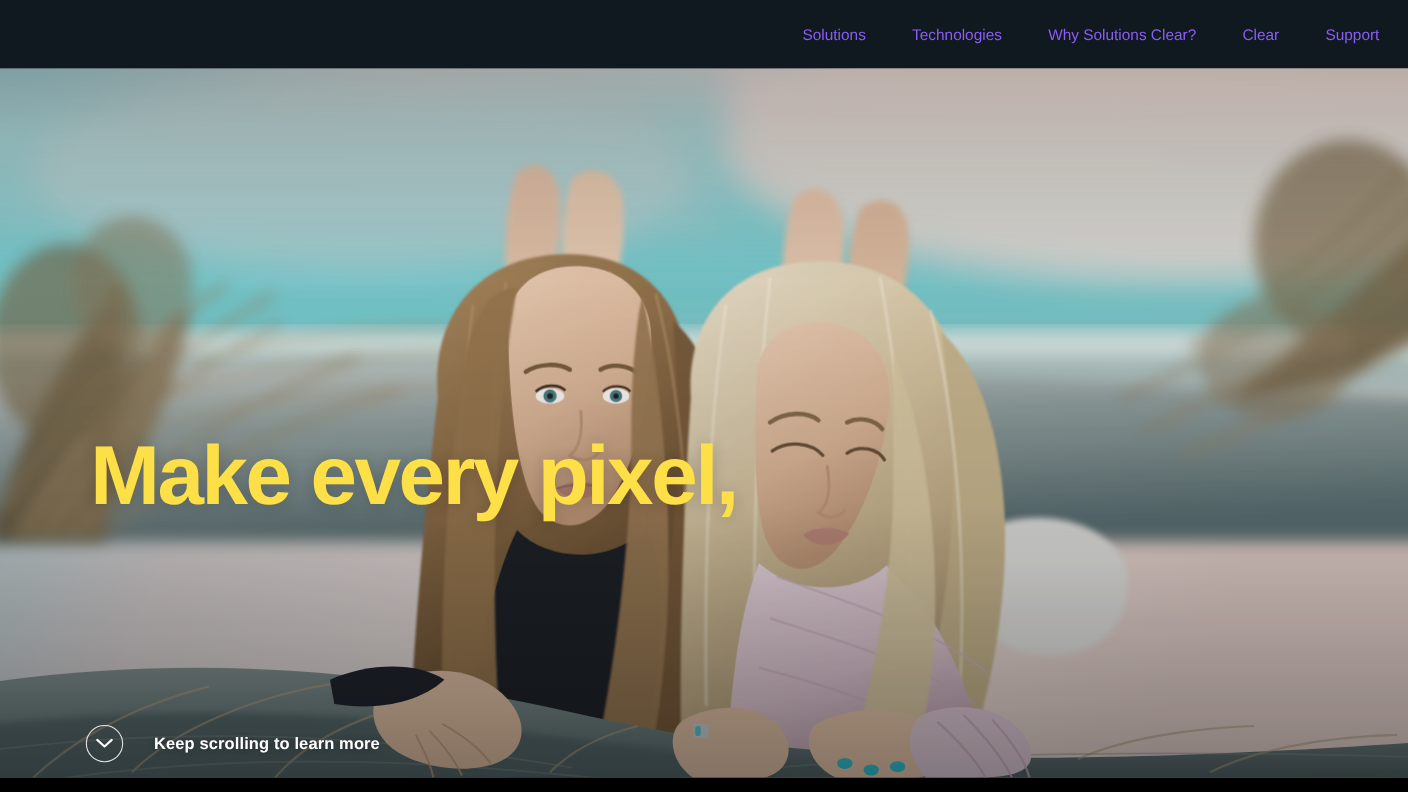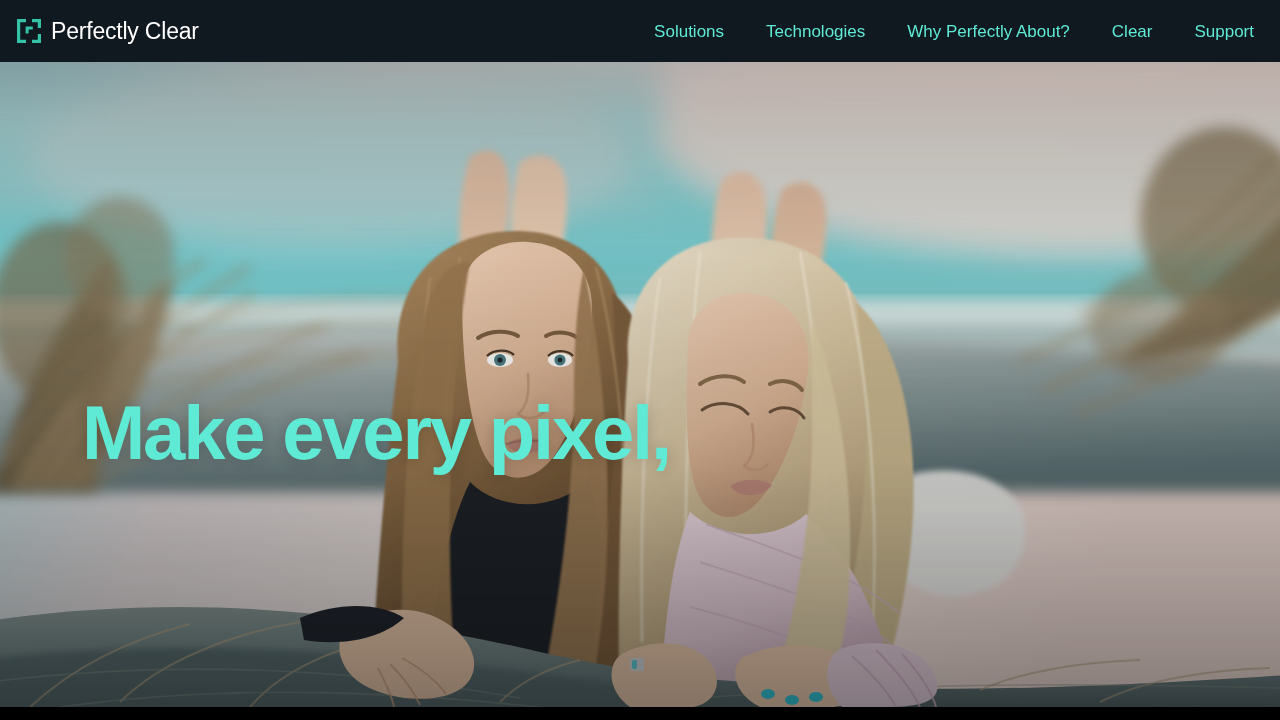--- a/index.html
+++ b/index.html
@@ -15,39 +15,39 @@
   }
   .brand { display:flex; align-items:center; margin-left:16px; gap:9px; }
   .logo-mark { position:relative; width:26px; height:26px; flex:none; }
   .logo-mark svg { display:block; width:26px; height:26px; }
   .brand-name {
     color:#ffffff; font-size:23px; letter-spacing:-0.2px; font-weight:400;
     line-height:1; white-space:nowrap;
   }
   .nav { margin-left:auto; margin-right:26px; display:flex; align-items:center; }
   .nav-item {
-    color:#5eead4; font-size:17px; line-height:1; white-space:nowrap;
+    color:#8b5cf6; font-size:14px; line-height:1; white-space:nowrap;
     padding:6px 0; margin-left:42px; cursor:pointer; text-decoration:none;
   }
   .nav-item:first-child { margin-left:0; }
 
   
   .hero {
     position:absolute; top:62px; left:0; width:1280px; height:645px;
     overflow:hidden; background:#5d6f74;
   }
   .hero-photo { position:absolute; inset:0; }
   .hero-photo svg { display:block; width:1280px; height:645px; }
 
   .hero-content {
     position:absolute; left:0; top:0; width:1280px; height:645px; z-index:10;
   }
   .headline {
     position:absolute; left:82px; top:322px;
-    color:#5eead4; font-size:76px; line-height:97px; font-weight:700;
+    color:#fde047; font-size:76px; line-height:97px; font-weight:700;
     letter-spacing:-2.2px; text-shadow:0 1px 14px rgba(0,0,0,.18);
     white-space:nowrap;
   }
   .headline .line { display:block; }
 
   .scroll-cue {
     position:absolute; left:78px; top:597px;
     display:flex; align-items:center; gap:28px; cursor:pointer;
   }
   .scroll-circle {
@@ -67,46 +67,25 @@
     z-index:40;
   }
 </style>
 </head>
 <body>
 
 <div class="page">
 
   <div class="header">
 
-    <div class="brand">
-      <span class="logo-mark">
-        <svg viewBox="0 0 26 26" xmlns="http://www.w3.org/2000/svg">
-          <g fill="#35c3a7">
-
-            <path d="M1 1 h9 v3.2 H4.2 V10 H1 Z"></path>
-
-            <path d="M25 1 v9 h-3.2 V4.2 H16 V1 Z"></path>
-
-            <path d="M25 25 h-9 v-3.2 h5.8 V16 H25 Z"></path>
-
-            <path d="M1 25 v-9 h3.2 v5.8 H10 V25 Z"></path>
-
-            <path d="M1 9 h3.2 v8 H1 Z"></path>
-
-            <path d="M9.6 8.6 h7.2 v3.0 h-4.2 v4.0 H9.6 Z" fill="#35c3a7"></path>
-          </g>
-        </svg>
-      </span>
-      <span class="brand-name">Perfectly Clear</span>
-    </div>
 
     <nav class="nav">
       <a class="nav-item" href="#">Solutions</a>
       <a class="nav-item" href="#">Technologies</a>
-      <a class="nav-item" href="#">Why Perfectly About?</a>
+      <a class="nav-item" href="#">Why Solutions Clear?</a>
       <a class="nav-item" href="#">Clear</a>
       <a class="nav-item" href="#">Support</a>
     </nav>
   </div>
 
   <div class="hero">
 
     <div class="hero-photo">
       <svg viewBox="0 0 1280 645" xmlns="http://www.w3.org/2000/svg" preserveAspectRatio="none">
         <defs>
@@ -368,18 +347,26 @@
         <rect x="0" y="0" width="1280" height="645" fill="url(#vignetteG)"></rect>
         <rect x="0" y="0" width="1280" height="645" fill="#1d3a3f" opacity="0.05"></rect>
       </svg>
     </div>
 
     <div class="hero-content">
       <h1 class="headline">
         <span class="line">Make every pixel,</span>
       </h1>
 
+      <div class="scroll-cue">
+        <span class="scroll-circle">
+          <svg width="16" height="10" viewBox="0 0 16 10" xmlns="http://www.w3.org/2000/svg">
+            <path d="M1.4 1.6 L8 7.6 L14.6 1.6" stroke="#ffffff" stroke-width="1.9" fill="none" stroke-linecap="round" stroke-linejoin="round"></path>
+          </svg>
+        </span>
+        <span class="scroll-label">Keep scrolling to learn more</span>
+      </div>
     </div>
   </div>
 
   <div class="bottom-bar"></div>
 
 </div>
 
 </body></html>

